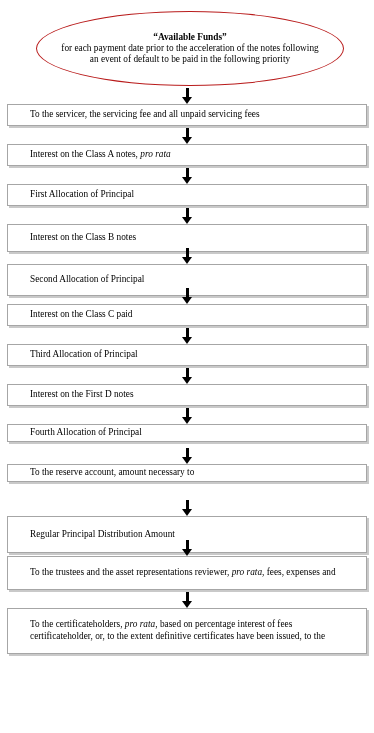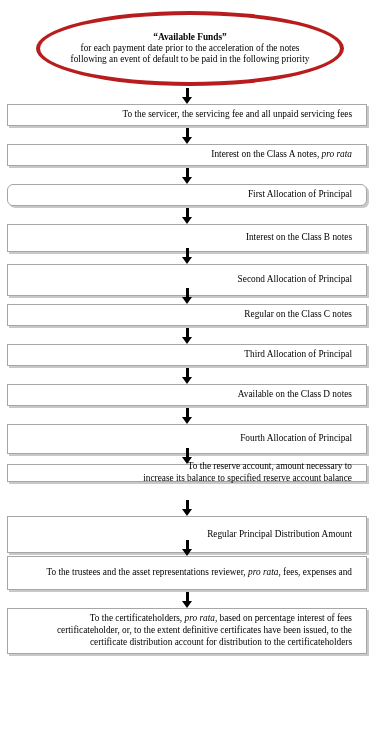--- a/index.html
+++ b/index.html
@@ -22,21 +22,21 @@
     height: 733px;
   }
 
   
   .ellipse {
     position: absolute;
     left: 36px;
     top: 11px;
     width: 308px;
     height: 75px;
-    border: 4px solid #b91c1c;
+    border: 1px solid #b91c1c;
     border-radius: 50% / 50%;
     box-sizing: border-box;
     display: flex;
     flex-direction: column;
     align-items: center;
     justify-content: center;
     text-align: center;
     line-height: 1.16;
     font-size: 9.3px;
     padding: 0 22px;
@@ -54,24 +54,24 @@
     position: absolute;
     left: 7px;
     width: 360px;
     box-sizing: border-box;
     border: 1px solid #a6a6a6;
     background: #ffffff;
     box-shadow: 2px 2px 0 0 #c9c9c9;
     display: flex;
     align-items: center;
     justify-content: center;
-    text-align: right;
+    text-align: left;
     font-size: 9.3px;
     line-height: 1.28;
-    padding: 2px 14px;
+    padding: 2px 22px;
   }
   .box .txt {
     display: block;
     width: 100%;
   }
   i, .ital {
     font-style: italic;
   }
 
   
@@ -106,58 +106,58 @@
   <div id="nodes">
       <div class="arrow" style="top: 88px; height: 9px;"></div>
       <div class="box" style="top: 104px; height: 22px;">
         <span class="txt"><span>To the servicer, the servicing fee and all unpaid servicing fees</span></span>
       </div>
       <div class="arrow" style="top: 128px; height: 9px;"></div>
       <div class="box" style="top: 144px; height: 22px;">
         <span class="txt"><span>Interest on the Class A notes, </span><i>pro rata</i></span>
       </div>
       <div class="arrow" style="top: 168px; height: 9px;"></div>
-      <div class="box" style="top: 184px; height: 22px; border-radius: 6px;">
+      <div class="box" style="top: 184px; height: 22px;">
         <span class="txt"><span>First Allocation of Principal</span></span>
       </div>
       <div class="arrow" style="top: 208px; height: 9px;"></div>
       <div class="box" style="top: 224px; height: 28px;">
         <span class="txt"><span>Interest on the Class B notes</span></span>
       </div>
       <div class="arrow" style="top: 248px; height: 9px;"></div>
       <div class="box" style="top: 264px; height: 32px;">
         <span class="txt"><span>Second Allocation of Principal</span></span>
       </div>
       <div class="arrow" style="top: 288px; height: 9px;"></div>
       <div class="box" style="top: 304px; height: 22px;">
-        <span class="txt"><span>Regular on the Class C notes</span></span>
+        <span class="txt"><span>Interest on the Class C paid</span></span>
       </div>
       <div class="arrow" style="top: 328px; height: 9px;"></div>
       <div class="box" style="top: 344px; height: 22px;">
         <span class="txt"><span>Third Allocation of Principal</span></span>
       </div>
       <div class="arrow" style="top: 368px; height: 9px;"></div>
       <div class="box" style="top: 384px; height: 22px;">
-        <span class="txt"><span>Available on the Class D notes</span></span>
+        <span class="txt"><span>Interest on the First D notes</span></span>
       </div>
       <div class="arrow" style="top: 408px; height: 9px;"></div>
-      <div class="box" style="top: 424px; height: 30px;">
+      <div class="box" style="top: 424px; height: 18px;">
         <span class="txt"><span>Fourth Allocation of Principal</span></span>
       </div>
       <div class="arrow" style="top: 448px; height: 9px;"></div>
       <div class="box" style="top: 464px; height: 18px;">
-        <span class="txt"><span>To the reserve account, amount necessary to</span><br><span>increase its balance to specified reserve account balance</span></span>
+        <span class="txt"><span>To the reserve account, amount necessary to</span><br></span>
       </div>
       <div class="arrow" style="top: 500px; height: 9px;"></div>
       <div class="box" style="top: 516px; height: 37px;">
         <span class="txt"><span>Regular Principal Distribution Amount</span></span>
       </div>
       <div class="arrow" style="top: 540px; height: 9px;"></div>
       <div class="box" style="top: 556px; height: 34px;">
         <span class="txt"><span>To the trustees and the asset representations reviewer, </span><i>pro rata</i><span>, fees, expenses and</span><br></span>
       </div>
       <div class="arrow" style="top: 592px; height: 9px;"></div>
       <div class="box" style="top: 608px; height: 46px;">
-        <span class="txt"><span>To the certificateholders, </span><i>pro rata</i><span>, based on percentage interest of fees</span><br><span>certificateholder, or, to the extent definitive certificates have been issued, to the</span><br><span>certificate distribution account for distribution to the certificateholders</span></span>
+        <span class="txt"><span>To the certificateholders, </span><i>pro rata</i><span>, based on percentage interest of fees</span><br><span>certificateholder, or, to the extent definitive certificates have been issued, to the</span><br></span>
       </div>
     </div>
 
 </div>
 
 </body></html>

